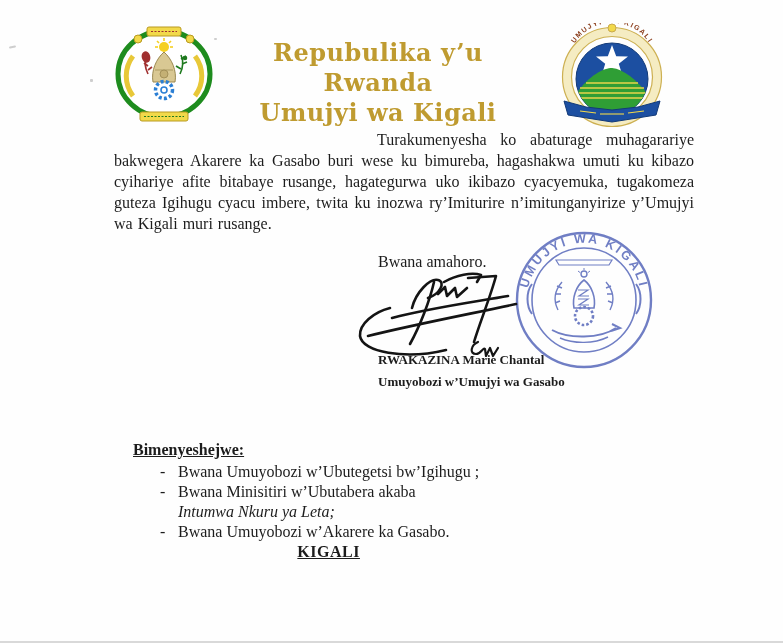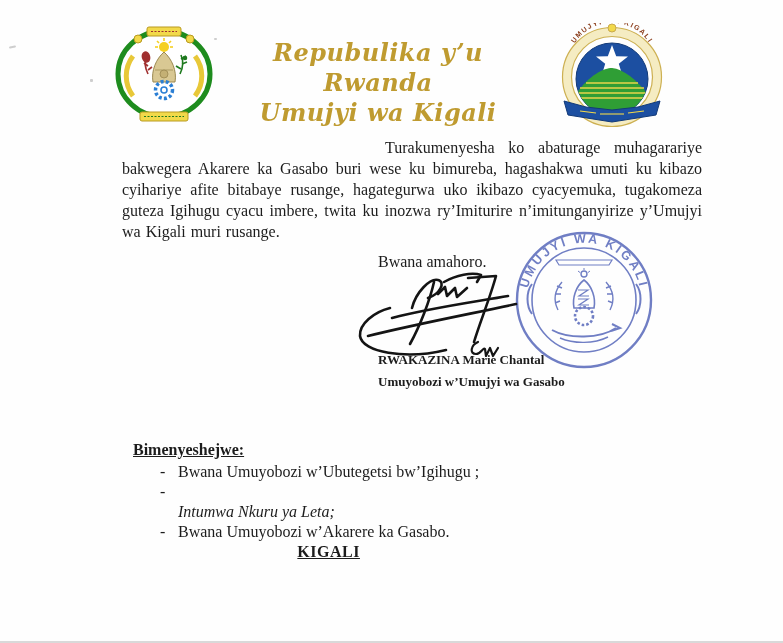--- a/index.html
+++ b/index.html
@@ -5,21 +5,21 @@
   html,body{margin:0;padding:0;background:#e9e9e9;}
   #page{
     position:relative;width:783px;height:643px;background:#fefefe;
     font-family:"Liberation Serif",serif;color:#1c1c1c;overflow:hidden;
     box-shadow:0 0 4px rgba(0,0,0,.25);
   }
   .abs{position:absolute;}
   
   #title-block{
     left:226px;top:38px;width:304px;text-align:center;
-    font-family:"DejaVu Serif",serif;font-style:italic;font-weight:bold;
+    font-family:"DejaVu Serif",serif;font-weight:bold;
     font-size:24px;line-height:30px;color:#bf9b30;letter-spacing:.5px;
   }
   
   #body-paragraph{
     left:110px;top:125px;width:580px;
     font-size:16px;line-height:21px;text-align:justify;text-indent:263px;
     word-spacing:1px;
   }
   #salutation{left:378px;top:253px;font-size:16px;}
   
@@ -132,21 +132,21 @@
     <g>
       <path d="M8,78 L30,84 L56,87 L82,84 L104,78 L100,92 L56,99 L12,92 Z" fill="#1c4fa1" stroke="#123a78" stroke-width="1"></path>
       <g stroke="#f2d94a" stroke-width="1.1">
         <line x1="24" y1="88" x2="40" y2="90"></line>
           <line x1="44" y1="91" x2="68" y2="91"></line>
         <line x1="72" y1="90" x2="88" y2="88"></line>
       </g>
     </g>
   </svg>
 
-  <p class="abs" id="body-paragraph" style="margin:12px;">Turakumenyesha ko abaturage muhagarariye bakwegera Akarere ka Gasabo buri wese ku bimureba, hagashakwa umuti ku kibazo cyihariye afite bitabaye rusange, hagategurwa uko ikibazo cyacyemuka, tugakomeza guteza Igihugu cyacu imbere, twita ku inozwa ry’Imiturire n’imitunganyirize y’Umujyi wa Kigali muri rusange.</p>
+  <p class="abs" id="body-paragraph" style="margin:4px;">Turakumenyesha ko abaturage muhagarariye bakwegera Akarere ka Gasabo buri wese ku bimureba, hagashakwa umuti ku kibazo cyihariye afite bitabaye rusange, hagategurwa uko ikibazo cyacyemuka, tugakomeza guteza Igihugu cyacu imbere, twita ku inozwa ry’Imiturire n’imitunganyirize y’Umujyi wa Kigali muri rusange.</p>
 
   <div class="abs" id="salutation">Bwana amahoro.</div>
 
   <svg class="abs" id="stamp-svg" width="180" height="148" viewBox="0 0 180 148">
     <defs>
         <path id="stampArc" d="M 36,92 A 57,57 0 1 1 144,92" fill="none"></path>
       </defs>
     <g stroke="#5163b8" fill="none">
       <circle cx="90" cy="74" r="67" stroke-width="2.4"></circle>
       <circle cx="90" cy="74" r="52" stroke-width="1.6"></circle>
@@ -201,20 +201,21 @@
   </div>
 
   <div class="abs" id="cc-block">
     <span id="cc-heading">Bimenyeshejwe:</span>
     <div class="cc-row">
       <span class="cc-dash">-</span>
       <span>Bwana Umuyobozi w’Ubutegetsi bw’Igihugu ;</span>
     </div>
     <div class="cc-row">
       <span class="cc-dash">-</span>
+      <span>Bwana Minisitiri w’Ubutabera akaba</span>
     </div>
     <div class="cc-cont">Intumwa Nkuru ya Leta;</div>
     <div class="cc-row">
       <span class="cc-dash">-</span>
       <span>Bwana Umuyobozi w’Akarere ka Gasabo.</span>
     </div>
     <div id="cc-city">KIGALI</div>
   </div>
 
   <div id="page-bottom-edge"></div>

